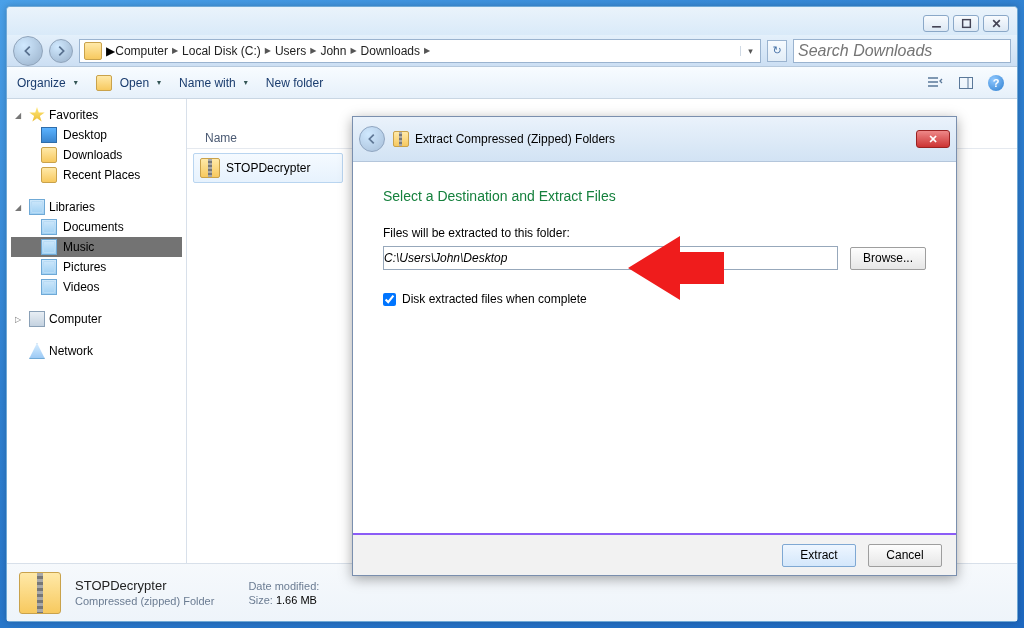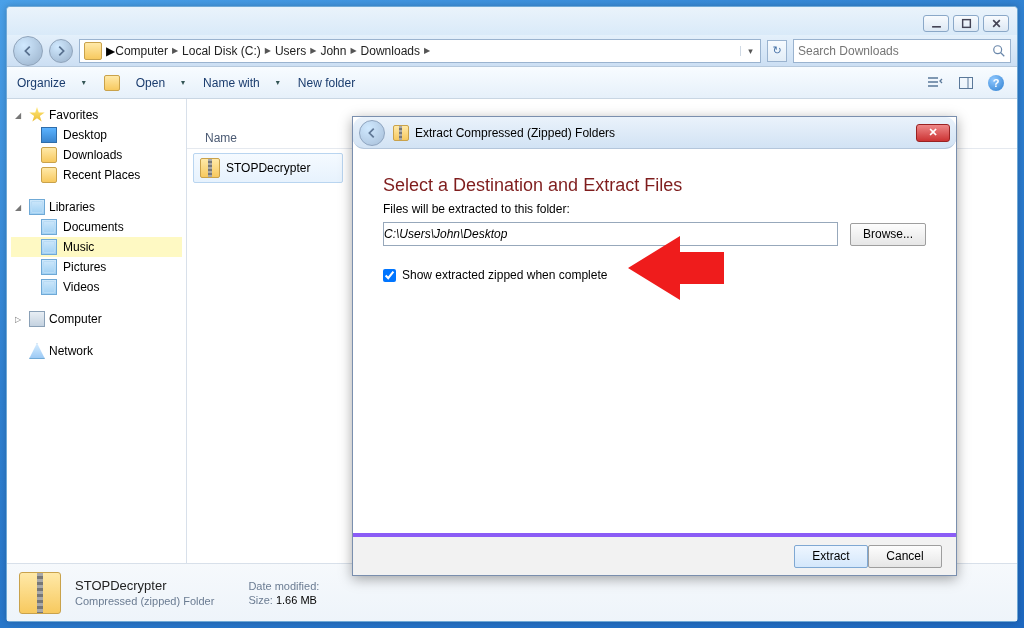--- a/index.html
+++ b/index.html
@@ -46,46 +46,46 @@
     display:flex; align-items:center; padding:0 4px; font-size:12px;
   }
   .crumb-box .fico { width:18px; height:18px; margin-right:4px;
     background:linear-gradient(#ffe9a8,#f7c95f); border:1px solid #c9a24b; border-radius:2px; position:relative;}
   .crumb { display:flex; align-items:center; color:#222;}
   .crumb .chev { margin:0 4px; color:#555; font-size:8px;}
   .spacer-chev { width:16px; text-align:center; color:#555; font-size:9px; border-left:1px solid #cfd9e4; margin-left:4px; padding-left:4px;}
   .addr-refresh { width:20px; height:22px; border:1px solid #9ab3cf; background:linear-gradient(#f7fbff,#e2edf7);
     display:flex; align-items:center; justify-content:center; font-size:11px; color:#4470a5;}
   .search { width:218px; height:24px; border:1px solid #9ab3cf; background:#fff; display:flex; align-items:center; padding:0 4px;}
-  .search input { border:none; outline:none; flex:1; font-size:12px; color:#888;}
+  .search input { border:none; outline:none; flex:1; font-size:16px; font-style:italic; color:#888;}
   .search .mag { width:14px; height:14px; }
   
   .toolbar {
     height:32px; background:linear-gradient(#f8fcff,#e6f0fa);
     border-bottom:1px solid #c9d6e3;
     display:flex; align-items:center; padding:0 10px; font-size:12px; gap:18px;
   }
-  .tbtn { display:flex; align-items:center; gap:16px; color:#1a3c6e; }
+  .tbtn { display:flex; align-items:center; gap:8px; color:#1a3c6e; }
   .tbtn .dd { font-size:8px; color:#355; }
   .tbtn .fico-sm { width:16px; height:16px; background:linear-gradient(#ffe9a8,#f7c95f); border:1px solid #c9a24b; border-radius:2px;}
   .toolbar .right { margin-left:auto; display:flex; align-items:center; gap:8px;}
   .toolbar .right .icobtn { width:22px; height:20px; border:1px solid transparent; display:flex; align-items:center; justify-content:center;}
   .help-ico { width:16px; height:16px; border-radius:50%; background:radial-gradient(circle at 35% 30%,#8fc8ff,#2e7fd0); color:#fff; font-size:11px; font-weight:bold; display:flex; align-items:center; justify-content:center;}
   
   .body { flex:1; display:flex; overflow:hidden; }
   .nav {
     width:180px; border-right:1px solid #d8e0ea; padding:6px 4px; font-size:12px;
     overflow:hidden;
   }
   .nav-group { margin-bottom:12px;}
   .nav-hdr { display:flex; align-items:center; gap:4px; padding:2px 4px;}
   .nav-hdr .tri { font-size:8px; color:#777; width:10px;}
   .nav-hdr .ic { width:16px; height:16px;}
   .nav-item { display:flex; align-items:center; gap:6px; padding:2px 4px 2px 30px; }
-  .nav-item.sel { background:#fef9c3;align-items:center;}
+  .nav-item.sel { background:#737373;align-items:center;}
   .nav-item .ic { width:16px; height:16px;}
   .fav-star { background:linear-gradient(#ffe97a,#eab92f); clip-path: polygon(50% 0,61% 35%,98% 35%,68% 57%,79% 91%,50% 70%,21% 91%,32% 57%,2% 35%,39% 35%); width:16px; height:16px;}
   .folder-ic { width:16px; height:13px; background:linear-gradient(#ffe9a8,#f7c95f); border:1px solid #c9a24b; border-radius:2px;}
   .desk-ic { width:15px; height:11px; background:linear-gradient(#5bb3ff,#3a86d0); border:1px solid #2f6daa; position:relative;}
   .lib-ic { width:16px; height:14px; background:linear-gradient(#cfe8fb,#9fd0f3); border:1px solid #6fa9d6; position:relative;}
   .lib-ic::before { content:""; position:absolute; inset:1px; border:1px solid #b8dbf5; border-radius:1px;}
   .comp-ic { width:16px; height:13px; background:linear-gradient(#e8eef4,#c4d2e0); border:1px solid #8aa0b6;}
   .net-ic { width:16px; height:14px; background:linear-gradient(#d5ecff,#9ccaf5); border:1px solid #6fa9d6; clip-path:polygon(50% 0,100% 100%,0 100%);}
   
   .content { flex:1; display:flex; flex-direction:column; position:relative; }
@@ -107,47 +107,47 @@
   .det-name { font-size:13px; color:#222;}
   
   .wizard {
     position:absolute; left:352px; top:116px;
     width:605px; height:460px;
     background:#fff; border:1px solid #7a8fae;
     box-shadow:0 3px 12px rgba(0,0,0,.35);
     display:flex; flex-direction:column;
   }
   .wiz-title {
-    height:32px; display:flex; align-items:center; padding:0 6px;
+    height:45px; display:flex; align-items:center; padding:0 6px;
     background:linear-gradient(#eaf2fb,#d2e3f4);
-    border-bottom:1px solid #b4c6db; font-size:12px;border-radius:11px;
+    border-bottom:1px solid #b4c6db; font-size:12px;
   }
   .wiz-back { width:26px; height:26px; border-radius:50%; background:radial-gradient(circle at 35% 30%,#d0e9ff,#a7bed8); border:1px solid #8fa5c0; display:flex; align-items:center; justify-content:center; margin-right:8px;}
   .wiz-back svg { width:14px; height:14px; stroke:#607896; stroke-width:2; fill:none;}
   .wiz-title .fico-sm { margin-right:6px;}
   .wiz-close {
     margin-left:auto; width:34px; height:18px; border-radius:3px;
     background:linear-gradient(#e88,#c33); border:1px solid #922; color:#fff;
     display:flex; align-items:center; justify-content:center; font-size:11px; font-weight:bold;
   }
   .wiz-body { flex:1; padding:26px 30px 10px 30px; font-size:12px;}
-  .wiz-h1 { font-size:18px; color:#7f1d1d; font-weight:normal; margin-bottom:6px;}
+  .wiz-h1 { font-size:14px; color:#15803d; font-weight:normal; margin-bottom:22px;}
   .wiz-lbl { margin-bottom:6px;}
   .wiz-row { display:flex; gap:12px; align-items:center; margin-bottom:22px;}
   .wiz-row input[type=text] { flex:1; height:24px; border:1px solid #97a8bb; padding:0 0; font-size:12px; outline:none;font-style:italic;}
   .btn {
     height:23px; min-width:74px; padding:0 12px; font-size:12px;
     background:linear-gradient(#fdfdfd,#e6e6e6); border:1px solid #9e9e9e; border-radius:2px;
   }
   .btn.primary { background:linear-gradient(#eef6ff,#d4e7fb); border-color:#7fa8d3;}
   .chk-row { display:flex; align-items:center; gap:6px;}
   .chk-row input { width:13px; height:13px;}
   .wiz-footer {
-    height:42px; border-top:4px solid #8b5cf6; background:#f2f2f2;
-    display:flex; justify-content:flex-end; align-items:center; gap:0; padding:0 14px;
+    height:42px; border-top:2px solid #8b5cf6; background:#f2f2f2;
+    display:flex; justify-content:flex-end; align-items:center; gap:12px; padding:0 14px;
   }
   
   .arrow {
     position:absolute; left:628px; top:228px; width:100px; height:80px; pointer-events:none;
   }
   .arrow svg { width:100%; height:100%; }
 </style>
 </head>
 <body>
 
@@ -354,21 +354,21 @@
   </div>
   <div class="wiz-body">
     <div class="wiz-h1">Select a Destination and Extract Files</div>
     <div class="wiz-lbl">Files will be extracted to this folder:</div>
     <div class="wiz-row">
       <input type="text" value="C:\Users\John\Desktop" style="">
       <button class="btn">Browse...</button>
     </div>
     <label class="chk-row">
       <input type="checkbox" checked="" style="">
-      <span>Show extracted zipped when complete</span>
+      <span>Disk extracted files when complete</span>
     </label>
   </div>
   <div class="wiz-footer">
     <button class="btn primary">Extract</button>
     <button class="btn">Cancel</button>
   </div>
 </div>
 
 <div class="arrow">
   <svg viewBox="0 0 100 80">

